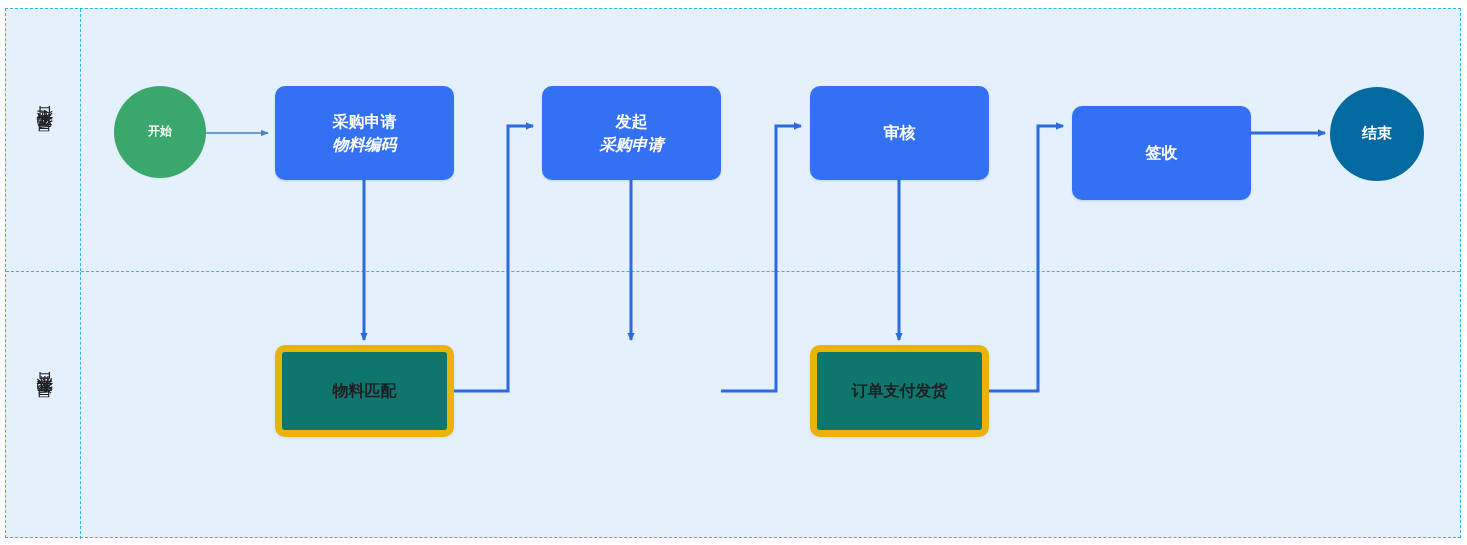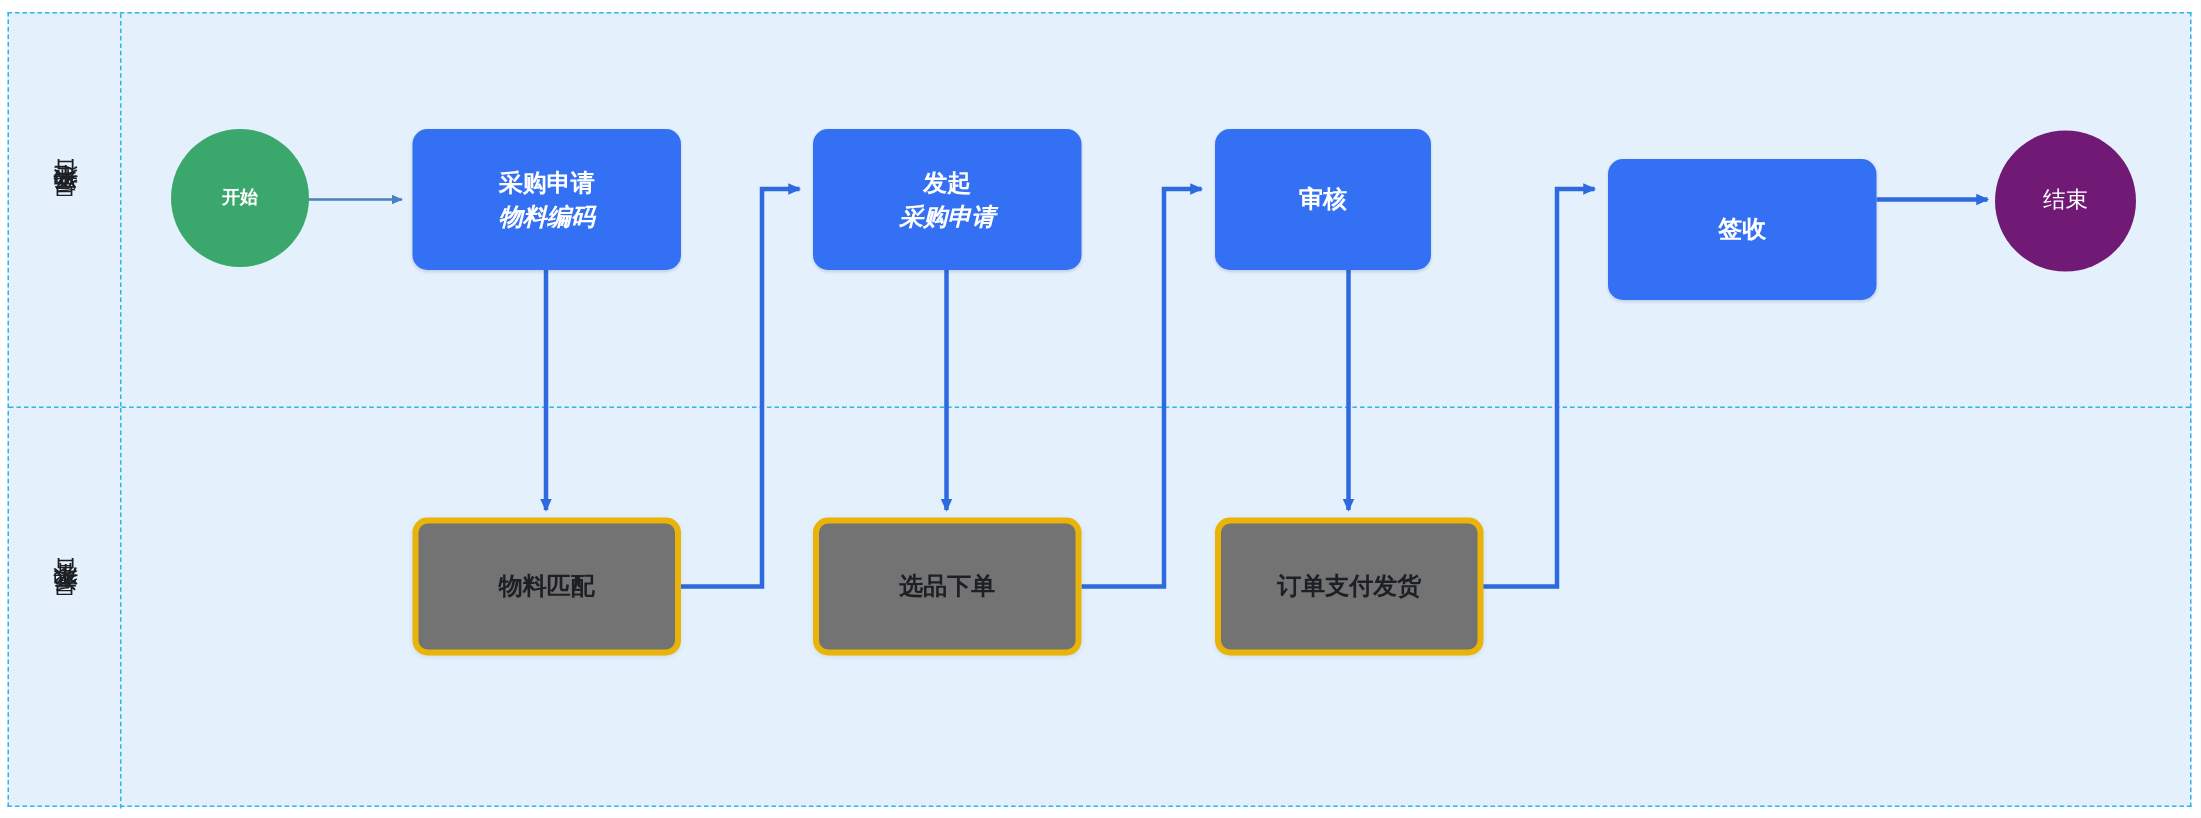--- a/index.html
+++ b/index.html
@@ -81,40 +81,40 @@
   .node-task {
     border-radius: 10px;
     background: #3370f3;
     color: #ffffff;
     font-size: 16px;
     font-weight: bold;
     box-shadow: 0 1px 2px rgba(40,70,140,.18);
   }
   .node-sub {
     border-radius: 10px;
-    background: #737373;
+    background: #0f766e;
     color: #1c1f23;
     font-size: 16px;
     font-weight: bold;
-    border: 4px solid #eab308;
+    border: 7px solid #eab308;
     box-shadow: 0 1px 3px rgba(40,70,140,.10);
   }
   .node-start {
     border-radius: 50%;
     background: #3aa76d;
     color: #ffffff;
     font-size: 12px;
     font-weight: bold;
   }
   .node-end {
     border-radius: 50%;
-    background: #701a75;
+    background: #0369a1;
     color: #ffffff;
     font-size: 15px;
-    font-weight: normal;
+    font-weight: bold;
   }
   .node-label { pointer-events: none; }
   .node-label .l2 { display: block; font-style: italic; }
 </style>
 </head>
 <body>
 
 <div id="canvas">
 
   <div class="pool">
@@ -171,37 +171,34 @@
     </span>
   </div>
 
   <div class="node node-task" style="left:542px; top:86px; width:179px; height:94px;">
     <span class="node-label">
       <span class="l1">发起</span>
       <span class="l2">采购申请</span>
     </span>
   </div>
 
-  <div class="node node-task" style="left:810px; top:86px; width:144px; height:94px;">
+  <div class="node node-task" style="left:810px; top:86px; width:179px; height:94px;">
     <span class="node-label">审核</span>
   </div>
 
   <div class="node node-task" style="left:1072px; top:86px; width:179px; height:94px;margin-top:20px;">
     <span class="node-label">签收</span>
   </div>
 
   <div class="node node-end" style="left:1330px; top:87px; width:94px; height:94px;">
     <span class="node-label">结束</span>
   </div>
 
   <div class="node node-sub" style="left:275px; top:345px; width:179px; height:92px;">
     <span class="node-label">物料匹配</span>
   </div>
 
-  <div class="node node-sub" style="left:542px; top:345px; width:179px; height:92px;">
-    <span class="node-label">选品下单</span>
-  </div>
 
   <div class="node node-sub" style="left:810px; top:345px; width:179px; height:92px;">
     <span class="node-label">订单支付发货</span>
   </div>
 
 </div>
 
 </body></html>

